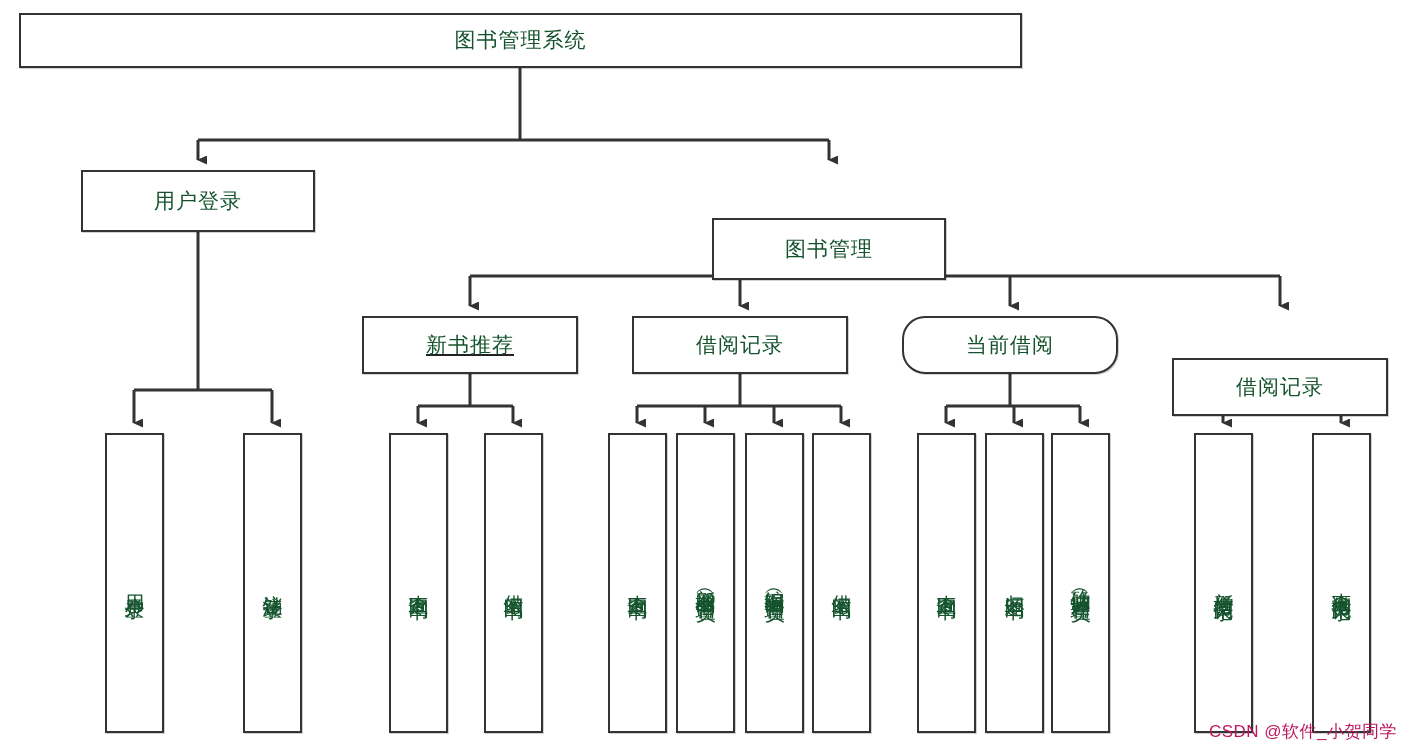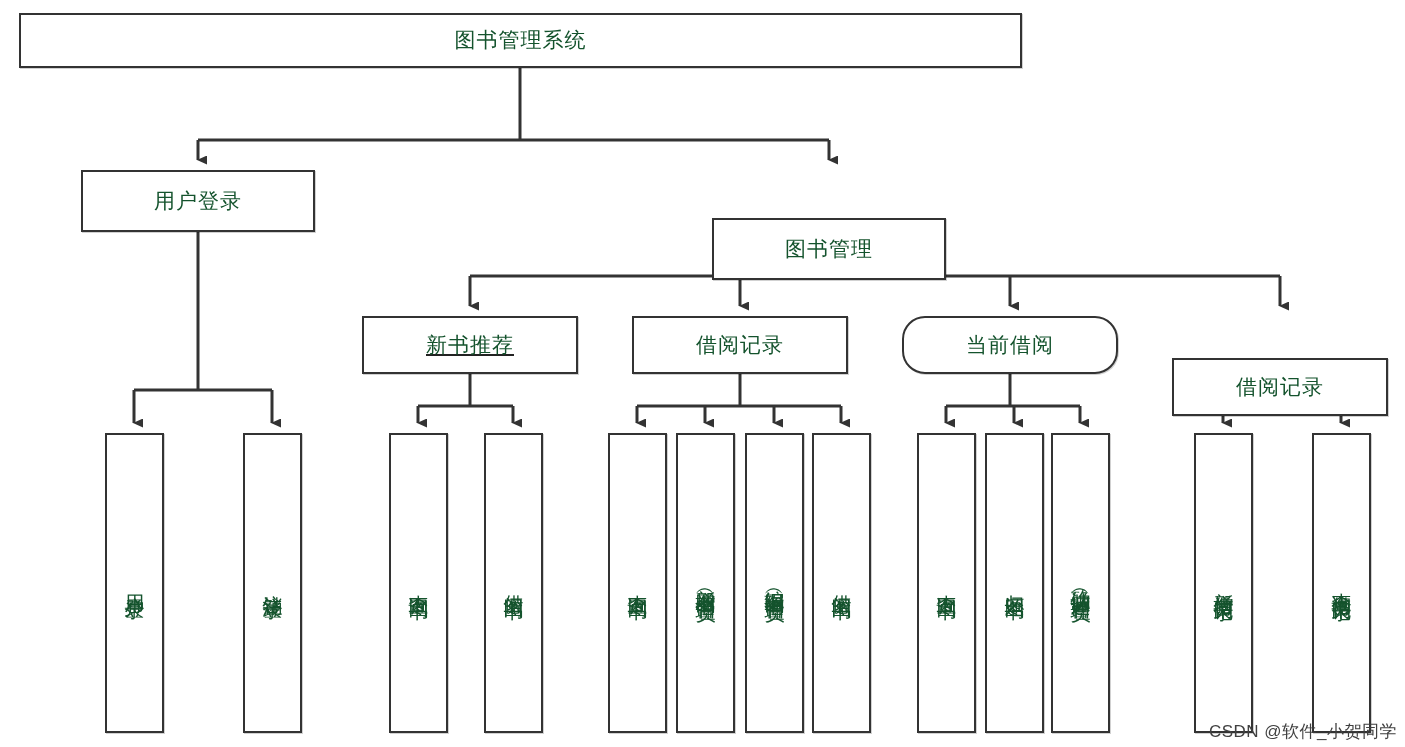--- a/index.html
+++ b/index.html
@@ -54,21 +54,21 @@
     line-height: 1.05;
     white-space: normal;
     max-height: 100%;
     text-align: center;
   }
   #watermark {
     position: absolute;
     right: 8px;
     bottom: 4px;
     font-size: 17px;
-    color: #404040;
+    color: #be185d;
     letter-spacing: 0.5px;
     white-space: nowrap;
   }
 </style>
 </head>
 <body>
 
 <div id="canvas">
 
   <svg class="edges" viewBox="0 0 1405 747" xmlns="http://www.w3.org/2000/svg">

